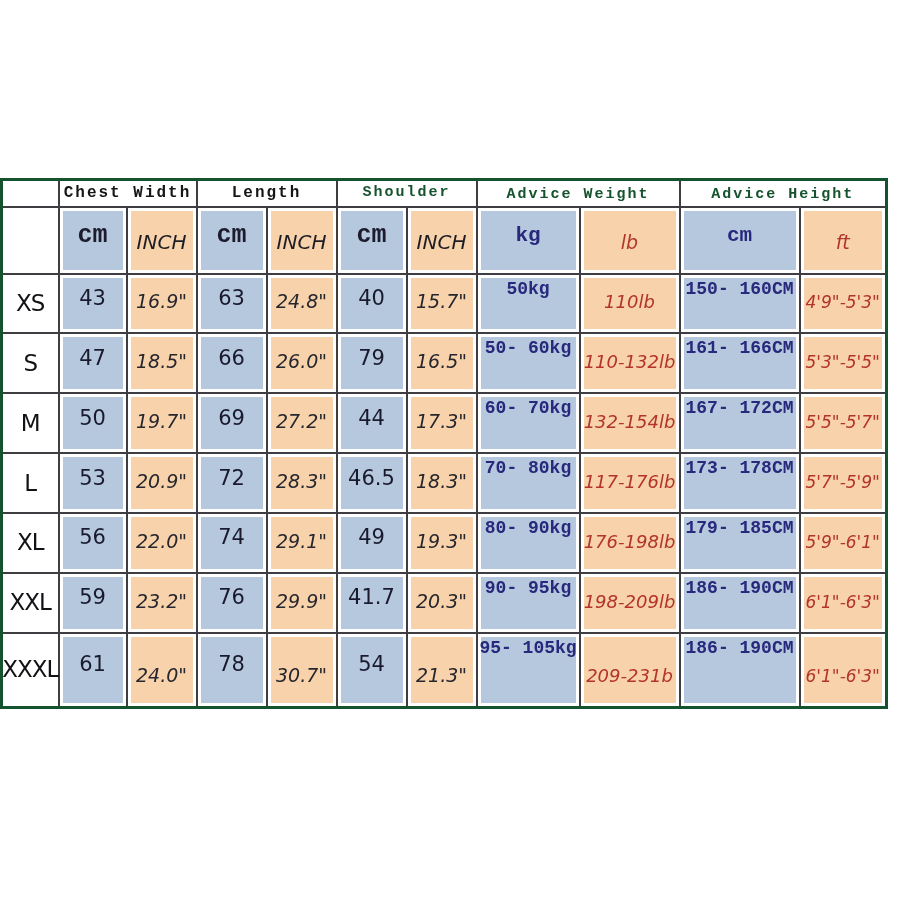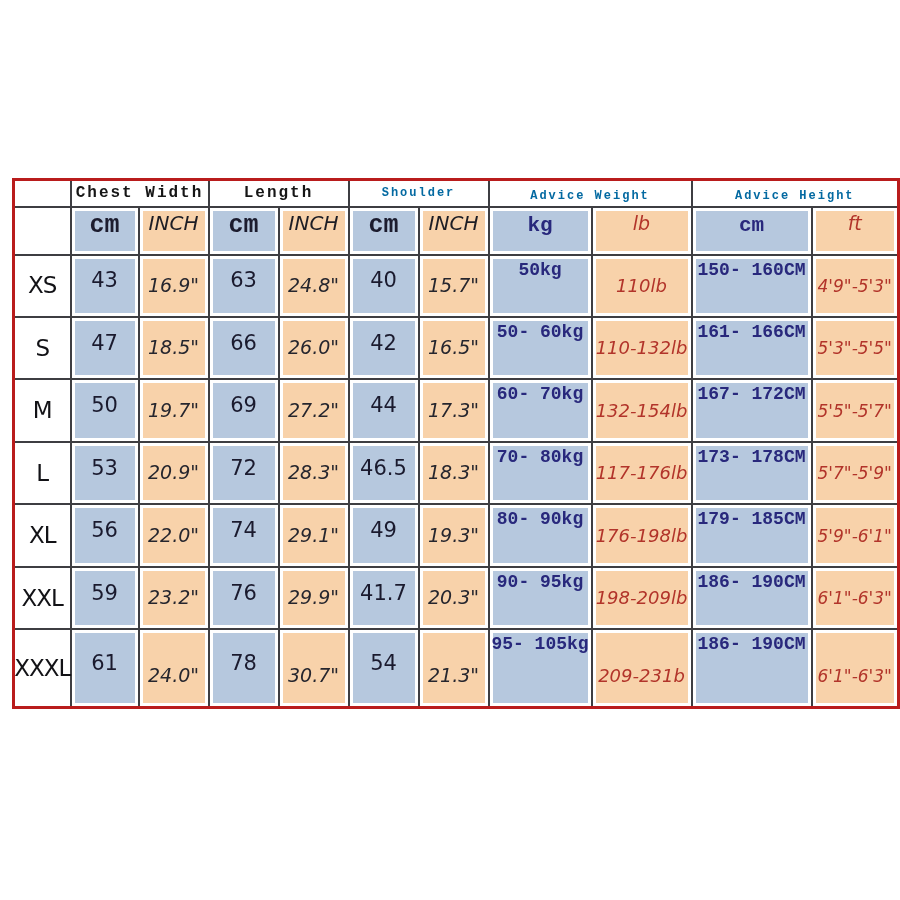--- a/index.html
+++ b/index.html
@@ -5,34 +5,34 @@
   html,body { margin:0; padding:0; }
   .page {
     position: relative;
     width: 900px; height: 900px;
     background: #ffffff;
     font-family: "DejaVu Sans", sans-serif;
     overflow: hidden;
   }
   table.size-chart {
     position: absolute;
-    left: 12px; top: 178px;
+    left: 0; top: 178px;
     width: 885px; height: 531px;
     border-collapse: collapse;
     table-layout: fixed;
-    border: 3px solid #b91c1c;
+    border: 3px solid #14532d;
   }
   td.cell {
     border: 2px solid #3e3e42;
     padding: 0;
     position: relative;
     background: #ffffff;
   }
   tr.hr1 { height: 27px; }
-  tr.hr2 { height: 48px; }
+  tr.hr2 { height: 67px; }
   .fill {
     position: absolute; inset: 3px;
     display: flex; justify-content: center;
     line-height: 1;
     white-space: nowrap;
   }
   .blu { background: var(--blue, #b6c8de); }
   .org { background: var(--orange, #f8d2aa); }
   .wht { background: transparent; }
   .vc { align-items: center; }
@@ -40,22 +40,22 @@
   .vt { align-items: flex-start; padding-top: 2px; }
   .vb { align-items: flex-end; padding-bottom: 18px; }
   
   .h1t {
     font-family: "Liberation Mono", monospace;
     font-weight: bold; font-size: 16px; letter-spacing: 2px;
     color: #161616;
   }
   .h1b {
     font-family: "Liberation Mono", monospace;
-    font-weight: bold; font-size: 12px; letter-spacing: 2px;
-    color: #0369a1;
+    font-weight: bold; font-size: 15px; letter-spacing: 2px;
+    color: #14532d;
     align-items: flex-end; padding-bottom: 1px;
   }
   
   .unit-dark {
     font-family: "Liberation Mono", monospace;
     font-weight: bold; font-size: 25px; color: #1c1c2e;
   }
   .unit-navy {
     font-family: "Liberation Mono", monospace;
     font-weight: bold; font-size: 21px; color: var(--navy, #28287c);
@@ -202,21 +202,21 @@
       <td class="cell">
             <div class="fill org vb inch">18.5"</div>
           </td>
       <td class="cell">
             <div class="fill blu vm num">66</div>
           </td>
       <td class="cell">
             <div class="fill org vb inch">26.0"</div>
           </td>
       <td class="cell">
-            <div class="fill blu vm num">42</div>
+            <div class="fill blu vm num">79</div>
           </td>
       <td class="cell">
             <div class="fill org vb inch">16.5"</div>
           </td>
       <td class="cell">
             <div class="fill blu vt mono">50- 60kg</div>
           </td>
       <td class="cell">
             <div class="fill org vb red">110-132lb</div>
           </td>

